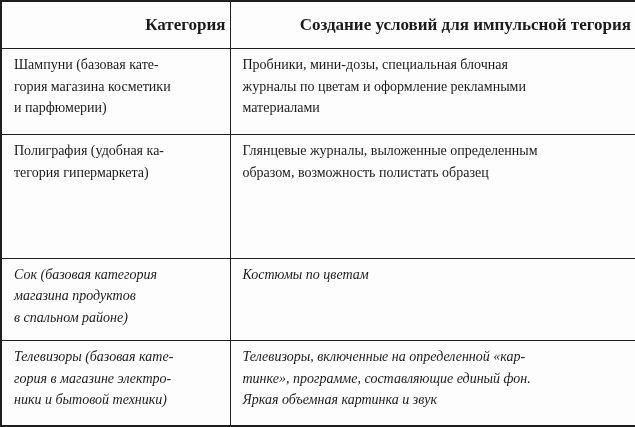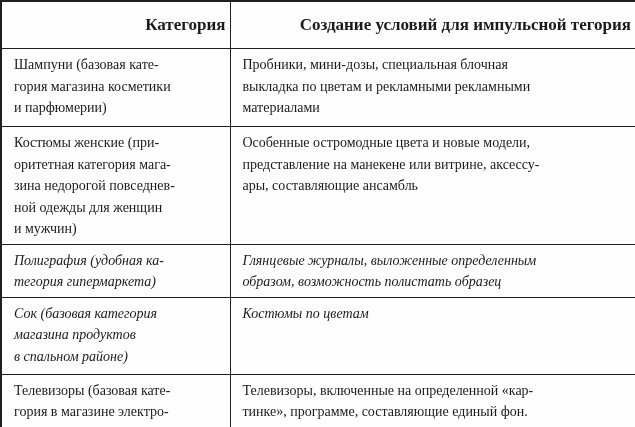--- a/index.html
+++ b/index.html
@@ -65,32 +65,22 @@
         <th>Категория</th>
         <th>Создание условий для импульсной тегория</th>
       </tr>
     </thead>
     <tbody>
       <tr>
         <td>Шампуни (базовая кате-
 гория магазина косметики
 и парфюмерии)</td>
         <td>Пробники, мини-дозы, специальная блочная
-выкладка по цветам и рекламными рекламными
+журналы по цветам и оформление рекламными
 материалами</td>
-      </tr>
-      <tr>
-        <td>Костюмы женские (при-
-оритетная категория мага-
-зина недорогой повседнев-
-ной одежды для женщин
-и мужчин)</td>
-        <td>Особенные остромодные цвета и новые модели,
-представление на манекене или витрине, аксессу-
-ары, составляющие ансамбль</td>
       </tr>
       <tr>
         <td>Полиграфия (удобная ка-
 тегория гипермаркета)</td>
         <td>Глянцевые журналы, выложенные определенным
 образом, возможность полистать образец</td>
       </tr>
       <tr>
         <td>Сок (базовая категория
 магазина продуктов

